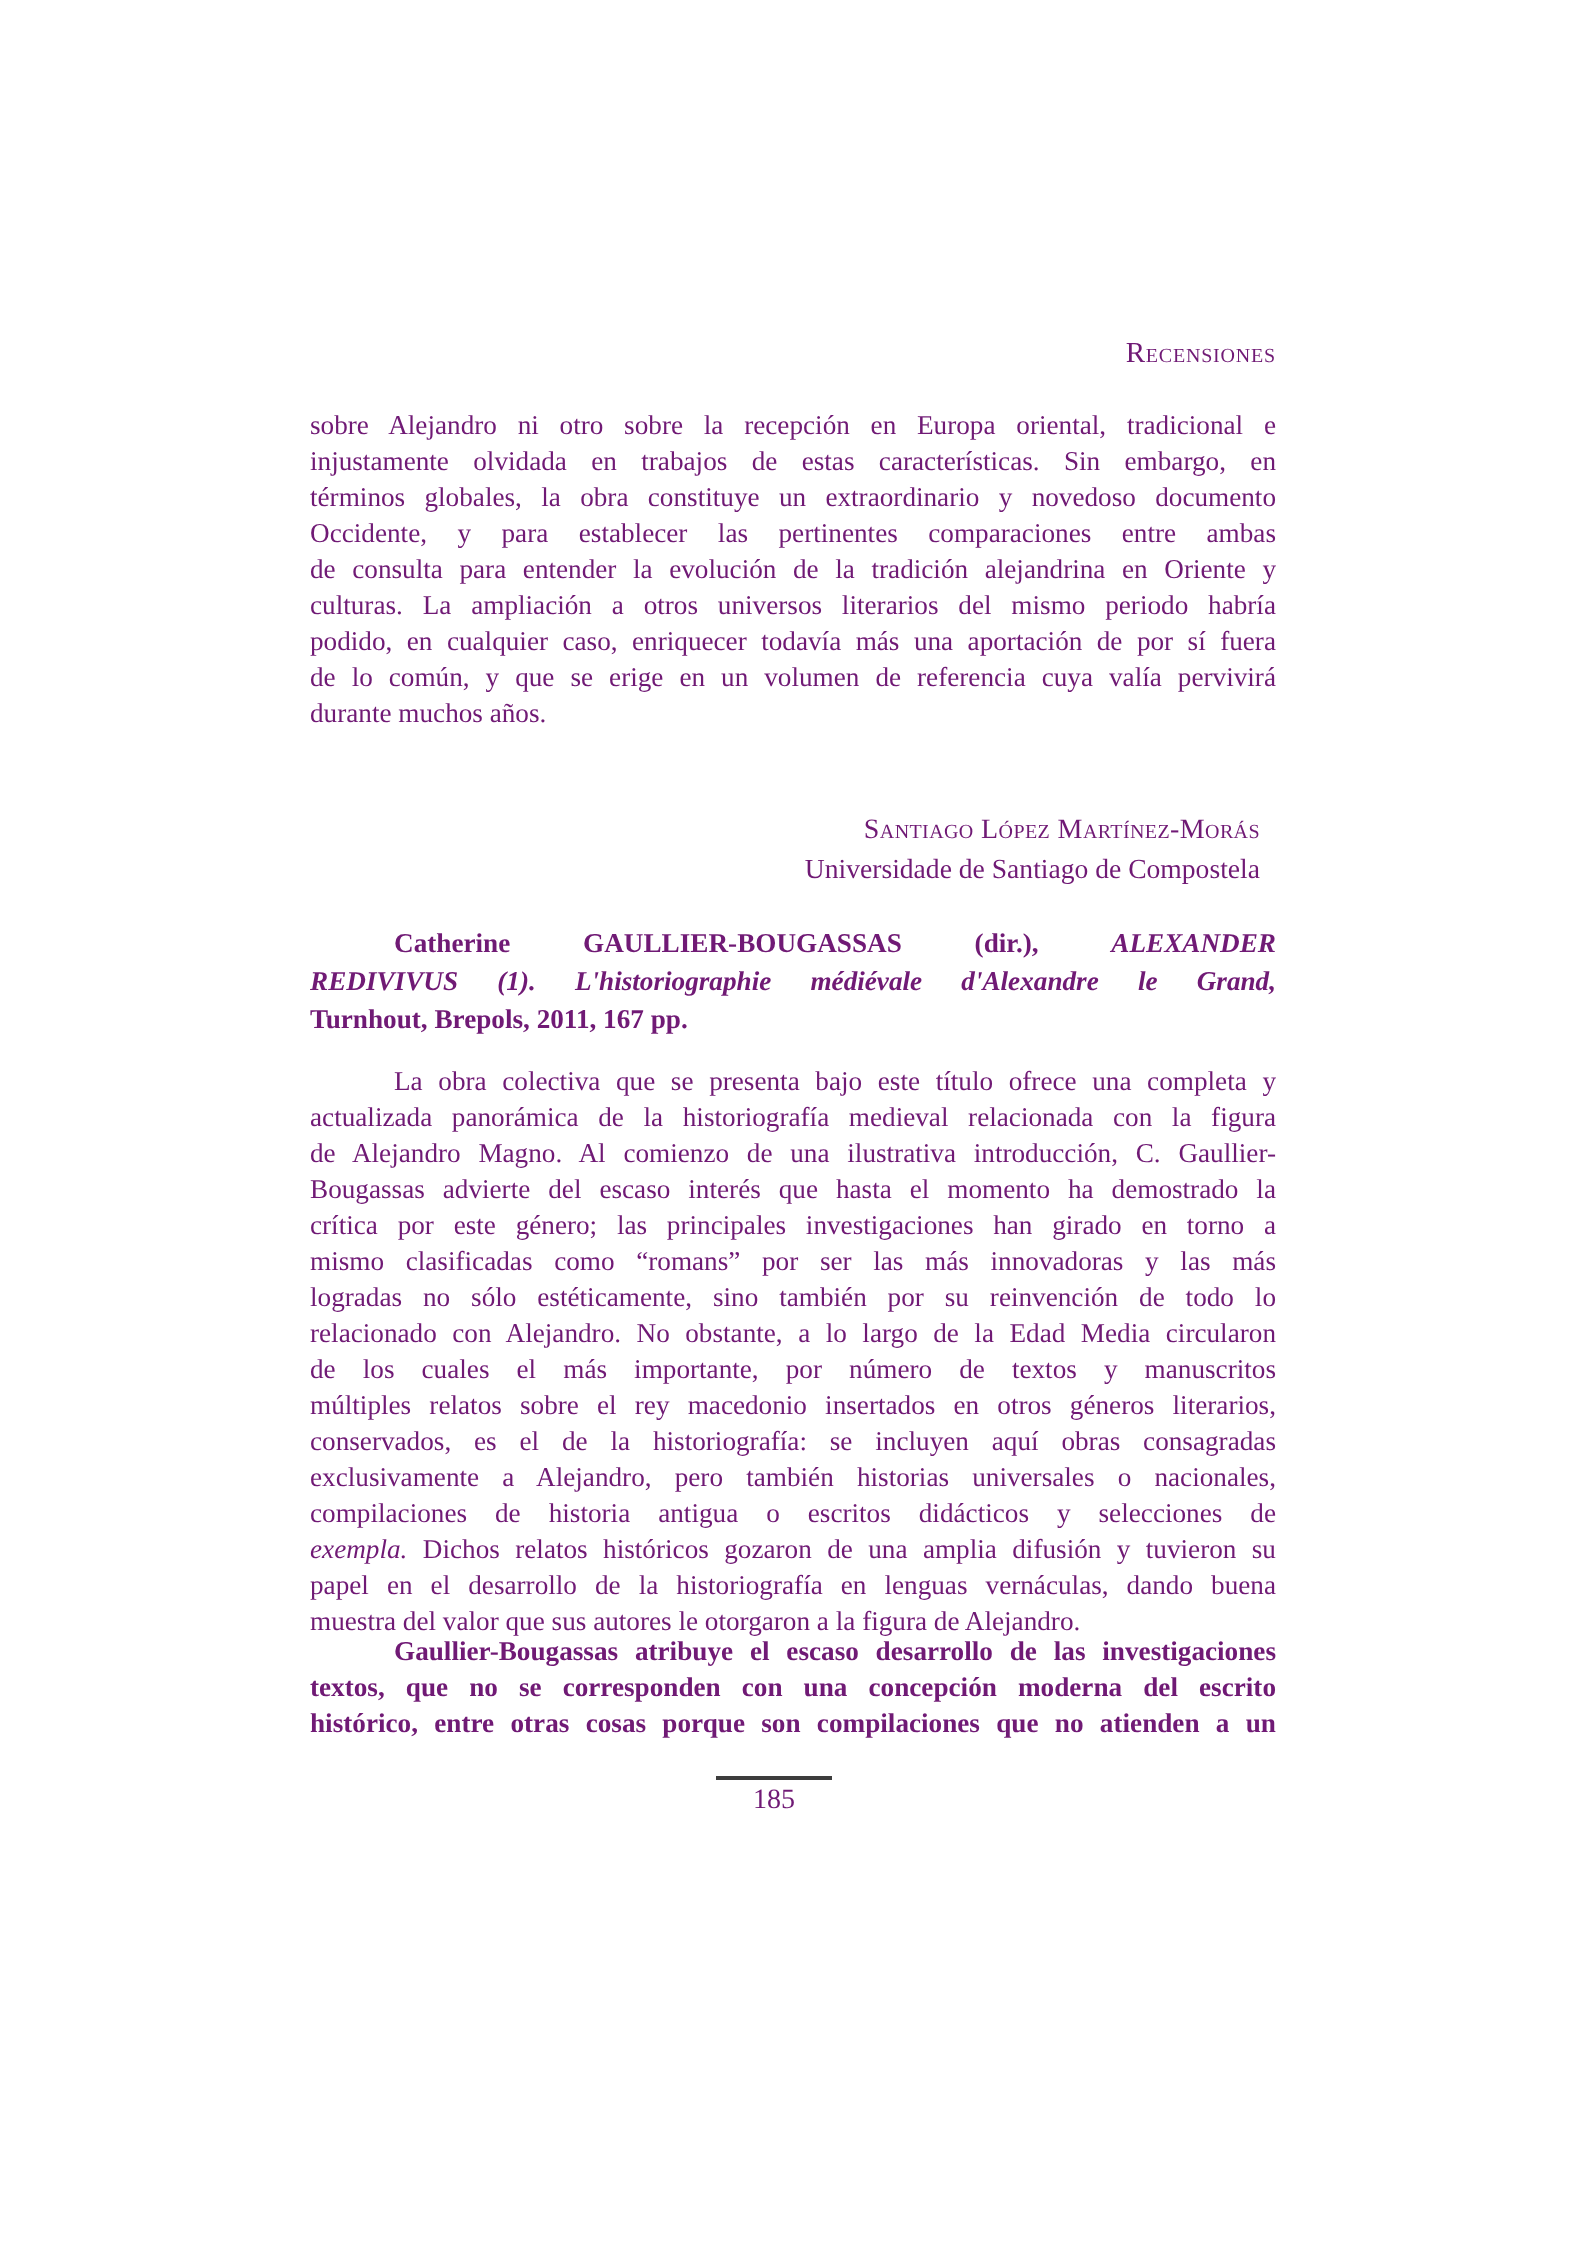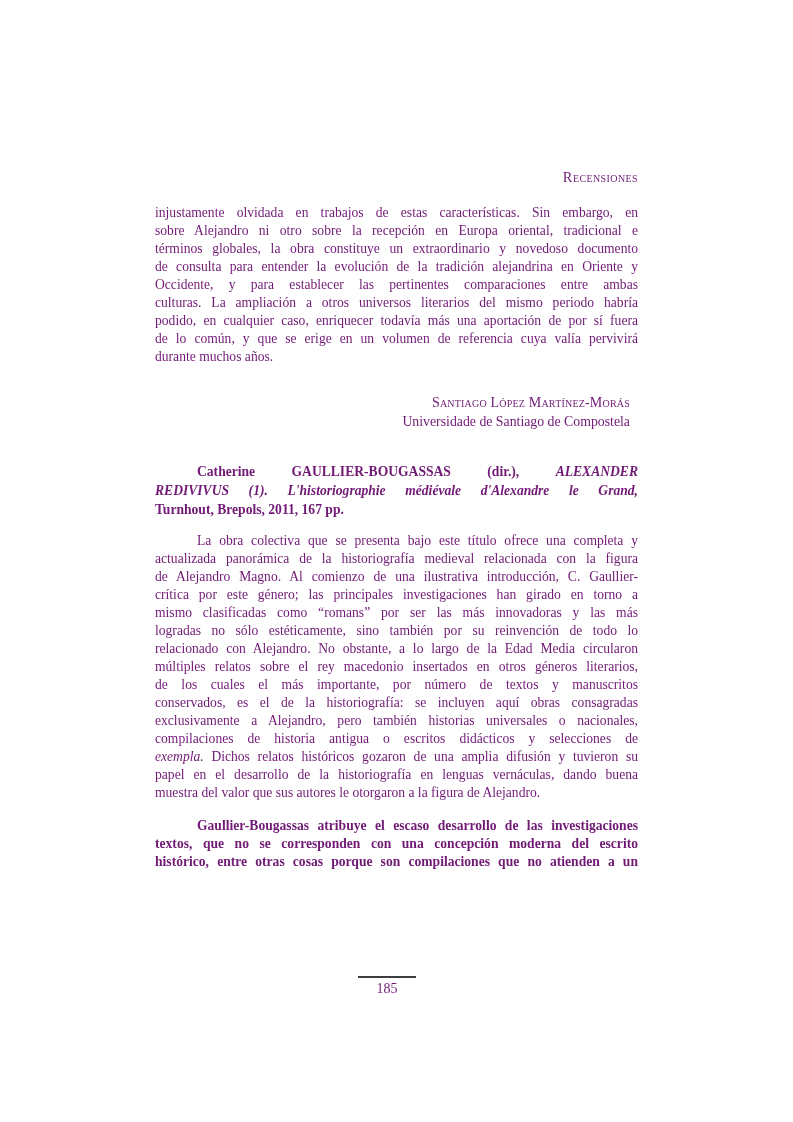--- a/index.html
+++ b/index.html
@@ -31,47 +31,48 @@
     font-size:14.5px;
     letter-spacing:0.4px;
   }
   .para-cont{top:204px;}
   .signature{top:393px;text-align:right;padding-right:8px;box-sizing:border-box;}
   .sig-name{
     font-variant:small-caps;
     font-size:14px;
     line-height:19px;
     letter-spacing:0.2px;
+    margin-top:13px;
   }
   .sig-affil{font-size:13.8px;line-height:19px;}
   .review-heading{top:462px;}
   .review-heading .line{font-weight:bold;line-height:19px;}
   .body-para-1{top:532px;}
   .body-para-2{top:817px;font-weight:bold;}
-  .footer{position:absolute;left:358px;top:976px;width:58px;}
+  .footer{position:absolute;left:358px;top:888px;width:58px;}
   .footer-rule{border-top:2px solid #3d3d3d;height:0;margin-bottom:2px;}
   .page-number{
     text-align:center;
     font-size:14px;
     line-height:18px;
   }
 </style>
 </head>
 <body>
 
 <div class="page">
 
   <div class="block running-head">Recensiones</div>
 
   <div class="block para-cont">
+    <div class="line">sobre Alejandro ni otro sobre la recepción en Europa oriental, tradicional e</div>
     <div class="line">injustamente olvidada en trabajos de estas características. Sin embargo, en</div>
-    <div class="line">sobre Alejandro ni otro sobre la recepción en Europa oriental, tradicional e</div>
     <div class="line">términos globales, la obra constituye un extraordinario y novedoso documento</div>
+    <div class="line">Occidente, y para establecer las pertinentes comparaciones entre ambas</div>
     <div class="line">de consulta para entender la evolución de la tradición alejandrina en Oriente y</div>
-    <div class="line">Occidente, y para establecer las pertinentes comparaciones entre ambas</div>
     <div class="line">culturas. La ampliación a otros universos literarios del mismo periodo habría</div>
     <div class="line">podido, en cualquier caso, enriquecer todavía más una aportación de por sí fuera</div>
     <div class="line">de lo común, y que se erige en un volumen de referencia cuya valía pervivirá</div>
     <div class="line last">durante muchos años.</div>
   </div>
 
   <div class="block signature">
     <div class="sig-name">Santiago López Martínez-Morás</div>
     <div class="sig-affil">Universidade de Santiago de Compostela</div>
   </div>
@@ -79,26 +80,27 @@
   <div class="block review-heading">
     <div class="line indent"><span>Catherine GAULLIER-BOUGASSAS (dir.),</span> <span class="it">ALEXANDER</span></div>
     <div class="line it">REDIVIVUS (1). L'historiographie médiévale d'Alexandre le Grand,</div>
     <div class="line last">Turnhout, Brepols, 2011, 167 pp.</div>
   </div>
 
   <div class="block body-para-1">
     <div class="line indent">La obra colectiva que se presenta bajo este título ofrece una completa y</div>
     <div class="line">actualizada panorámica de la historiografía medieval relacionada con la figura</div>
     <div class="line">de Alejandro Magno. Al comienzo de una ilustrativa introducción, C. Gaullier-</div>
+    <div class="line">Bougassas advierte del escaso interés que hasta el momento ha demostrado la</div>
     <div class="line">crítica por este género; las principales investigaciones han girado en torno a</div>
     <div class="line">mismo clasificadas como “romans” por ser las más innovadoras y las más</div>
     <div class="line">logradas no sólo estéticamente, sino también por su reinvención de todo lo</div>
     <div class="line">relacionado con Alejandro. No obstante, a lo largo de la Edad Media circularon</div>
+    <div class="line">de los cuales el más importante, por número de textos y manuscritos</div>
     <div class="line">múltiples relatos sobre el rey macedonio insertados en otros géneros literarios,</div>
-    <div class="line">de los cuales el más importante, por número de textos y manuscritos</div>
     <div class="line">conservados, es el de la historiografía: se incluyen aquí obras consagradas</div>
     <div class="line">exclusivamente a Alejandro, pero también historias universales o nacionales,</div>
     <div class="line">compilaciones de historia antigua o escritos didácticos y selecciones de</div>
     <div class="line"><span class="it">exempla.</span> <span>Dichos relatos históricos gozaron de una amplia difusión y tuvieron su</span></div>
     <div class="line">papel en el desarrollo de la historiografía en lenguas vernáculas, dando buena</div>
     <div class="line last">muestra del valor que sus autores le otorgaron a la figura de Alejandro.</div>
   </div>
 
   <div class="block body-para-2">
     <div class="line indent">Gaullier-Bougassas atribuye el escaso desarrollo de las investigaciones</div>

